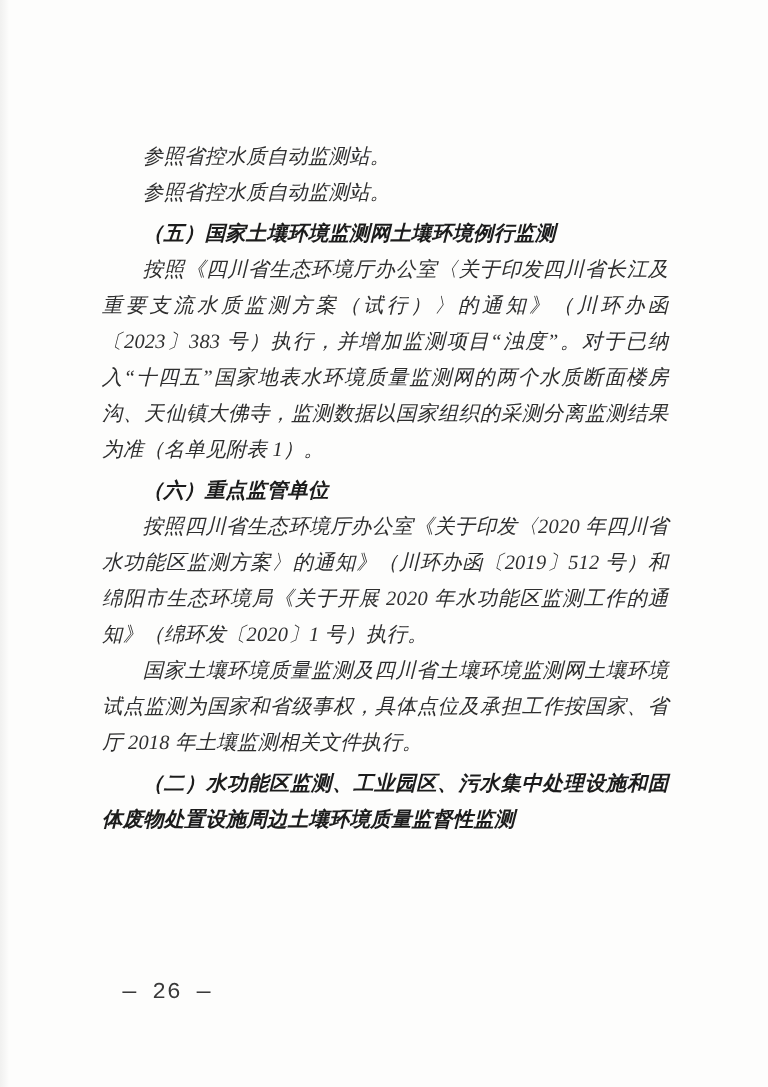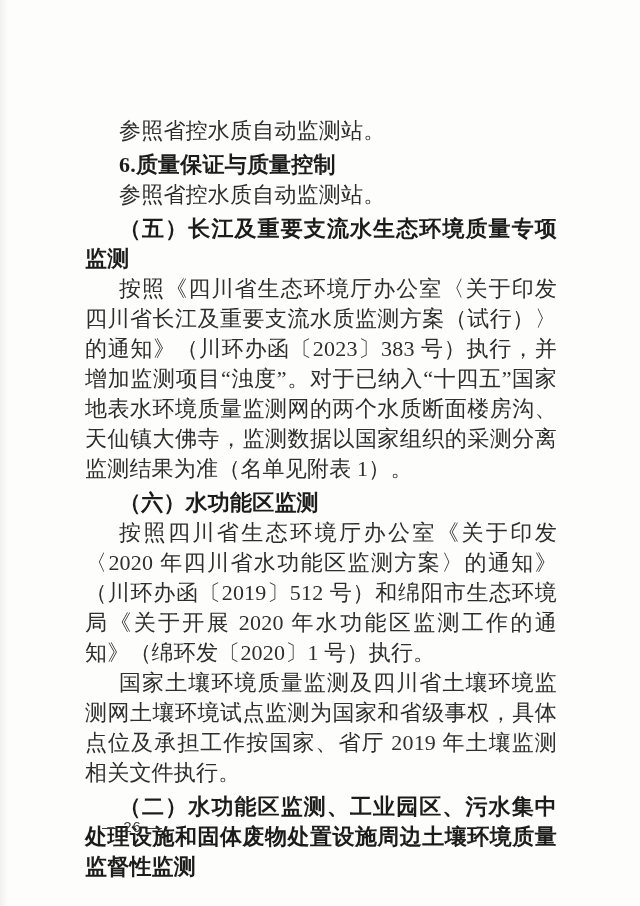--- a/index.html
+++ b/index.html
@@ -20,26 +20,27 @@
     background: linear-gradient(to right, rgba(0,0,0,0.05), rgba(0,0,0,0.0));
     pointer-events: none;
   }
   .content {
     position: absolute;
     left: 85px;
     top: 116px;
     width: 472px;
   }
   .para, .heading, .heading-l1 {
-    font-size: 22px;
+    font-size: 17px;
     line-height: 30px;
     text-indent: 34px;
     text-align: justify;
     text-justify: inter-character;
     letter-spacing: 0.2px;
+    font-style: italic;
   }
   .para {
     font-weight: normal;
     color: #2e2e2e;
   }
   .heading {
     font-weight: bold;
     color: #1c1c1c;
     margin-top: 4px;
   }
@@ -47,38 +48,37 @@
     font-weight: bold;
     color: #1c1c1c;
     margin-top: 4px;
     font-family: "Liberation Sans", "DejaVu Sans", sans-serif;
     letter-spacing: 1px;
   }
   .page-number {
     position: absolute;
     left: 102px;
     top: 818px;
-    font-size: 15px;
+    font-size: 19px;
     line-height: 18px;
     color: #3a3a3a;
     letter-spacing: 1px;
-    font-family: Liberation Sans, sans-serif;
+    font-family: Liberation Mono, monospace;
     text-align: right;
   }
 </style>
 </head>
 <body>
 
 <div class="scan-edge"></div>
 
 <div class="content">
   <p class="para">参照省控水质自动监测站。</p>
-  <p class="heading">6.质量保证与质量控制</p>
   <p class="para">参照省控水质自动监测站。</p>
-  <p class="heading">（五）长江及重要支流水生态环境质量专项监测</p>
+  <p class="heading">（五）国家土壤环境监测网土壤环境例行监测</p>
   <p class="para">按照《四川省生态环境厅办公室〈关于印发四川省长江及重要支流水质监测方案（试行）〉的通知》（川环办函〔2023〕383 号）执行，并增加监测项目“浊度”。对于已纳入“十四五”国家地表水环境质量监测网的两个水质断面楼房沟、天仙镇大佛寺，监测数据以国家组织的采测分离监测结果为准（名单见附表 1）。</p>
-  <p class="heading">（六）水功能区监测</p>
+  <p class="heading">（六）重点监管单位</p>
   <p class="para">按照四川省生态环境厅办公室《关于印发〈2020 年四川省水功能区监测方案〉的通知》（川环办函〔2019〕512 号）和绵阳市生态环境局《关于开展 2020 年水功能区监测工作的通知》（绵环发〔2020〕1 号）执行。</p>
-  <p class="para">国家土壤环境质量监测及四川省土壤环境监测网土壤环境试点监测为国家和省级事权，具体点位及承担工作按国家、省厅 2019 年土壤监测相关文件执行。</p>
+  <p class="para">国家土壤环境质量监测及四川省土壤环境监测网土壤环境试点监测为国家和省级事权，具体点位及承担工作按国家、省厅 2018 年土壤监测相关文件执行。</p>
   <p class="heading">（二）水功能区监测、工业园区、污水集中处理设施和固体废物处置设施周边土壤环境质量监督性监测</p>
 </div>
 
 <div class="page-number">— 26 —</div>
 
 </body></html>

